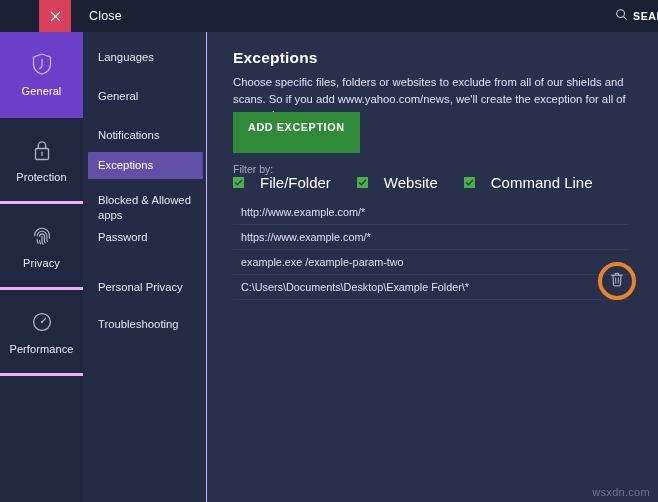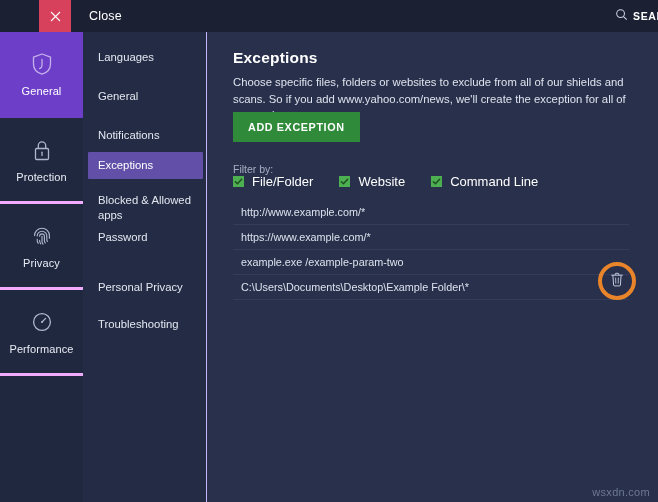--- a/index.html
+++ b/index.html
@@ -152,21 +152,21 @@
     line-height: 16.5px;
   }
   .add-btn {
     position: absolute;
     left: 26px; top: 80px;
     background: #2f8b39;
     color: #ffffff;
     font-size: 10.8px;
     font-weight: bold;
     letter-spacing: .6px;
-    padding: 9px 15px 9px 15px;
+    padding: 9px 15px 20px 15px;
     border: none;
     cursor: pointer;
     font-family: "Liberation Sans", sans-serif;
   }
 
   .filter-label {
     position: absolute;
     left: 26px; top: 131px;
     color: #a7aec2;
     font-size: 10.5px;
@@ -185,23 +185,23 @@
   .filter-opt + .filter-opt { margin-left: 26px; }
   .checkbox {
     width: 11px; height: 11px;
     background: #4caf50;
     display: flex;
     align-items: center;
     justify-content: center;
     flex: 0 0 auto;
   }
   .filter-opt .flabel {
-    margin-left: 8px;
-    color: #ffffff;
-    font-size: 13px;
+    margin-left: 16px;
+    color: #ffffff;
+    font-size: 15px;
   }
 
   .list {
     position: absolute;
     left: 26px; top: 168px;
     width: 396px;
   }
   .list-item {
     position: relative;
     height: 24px;

